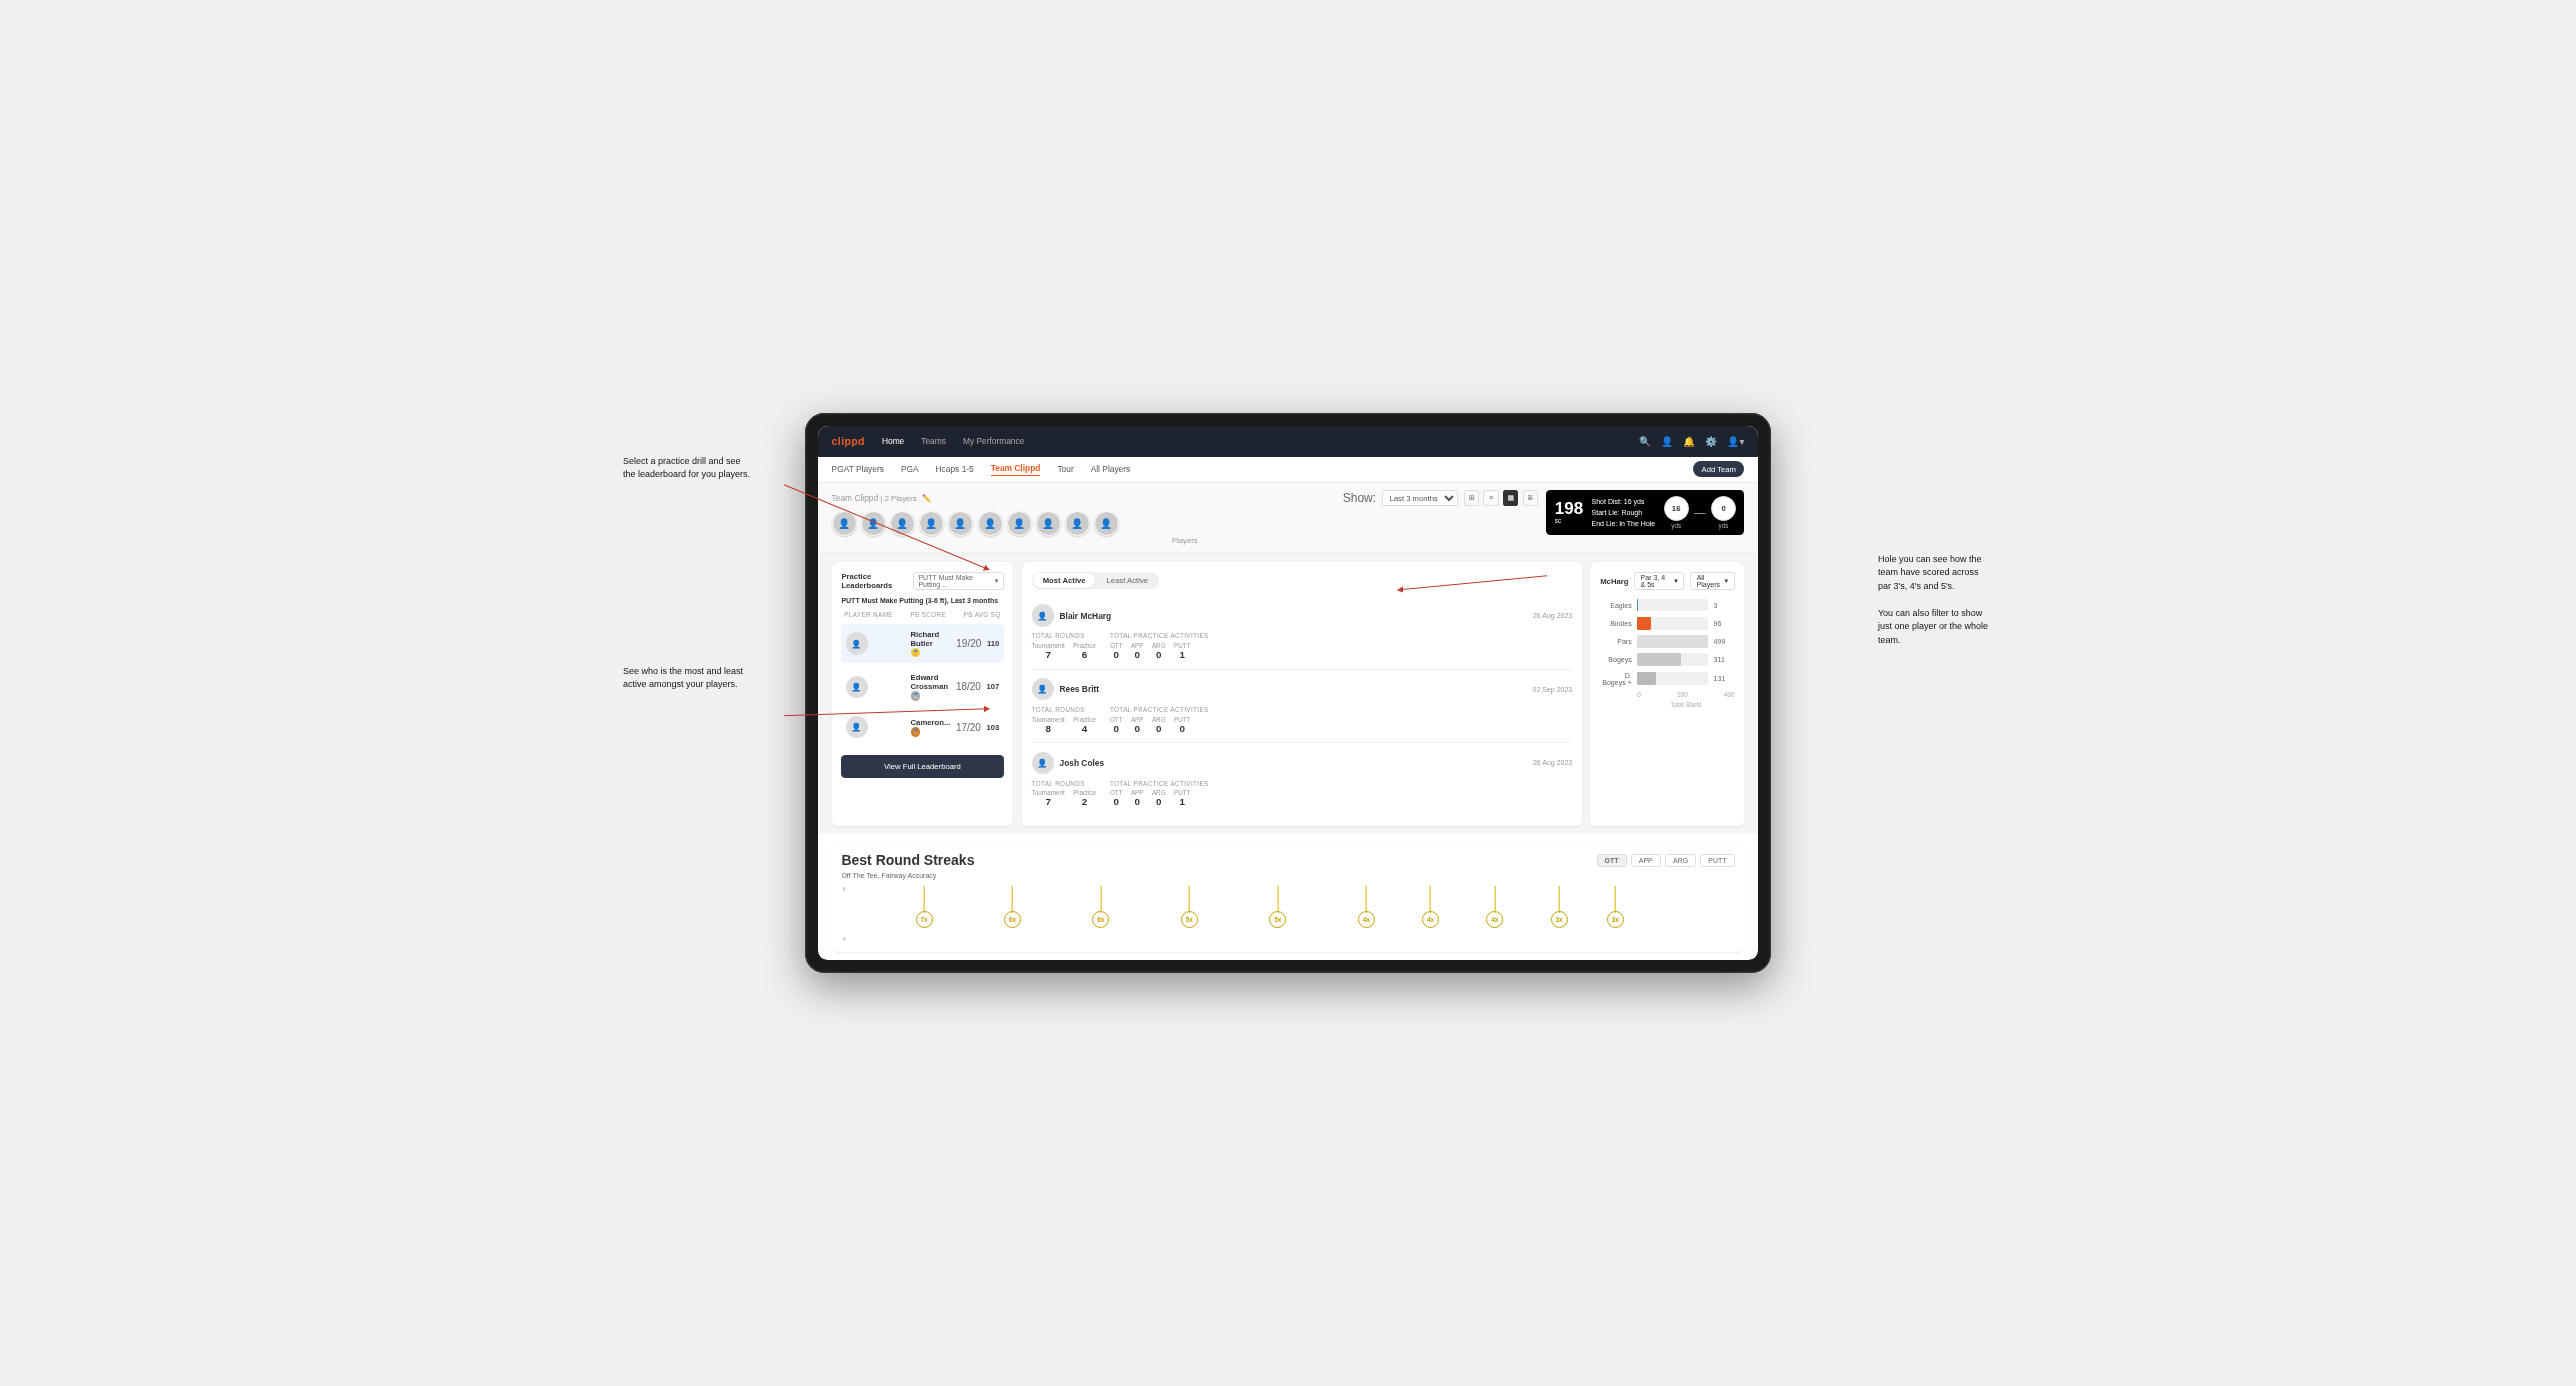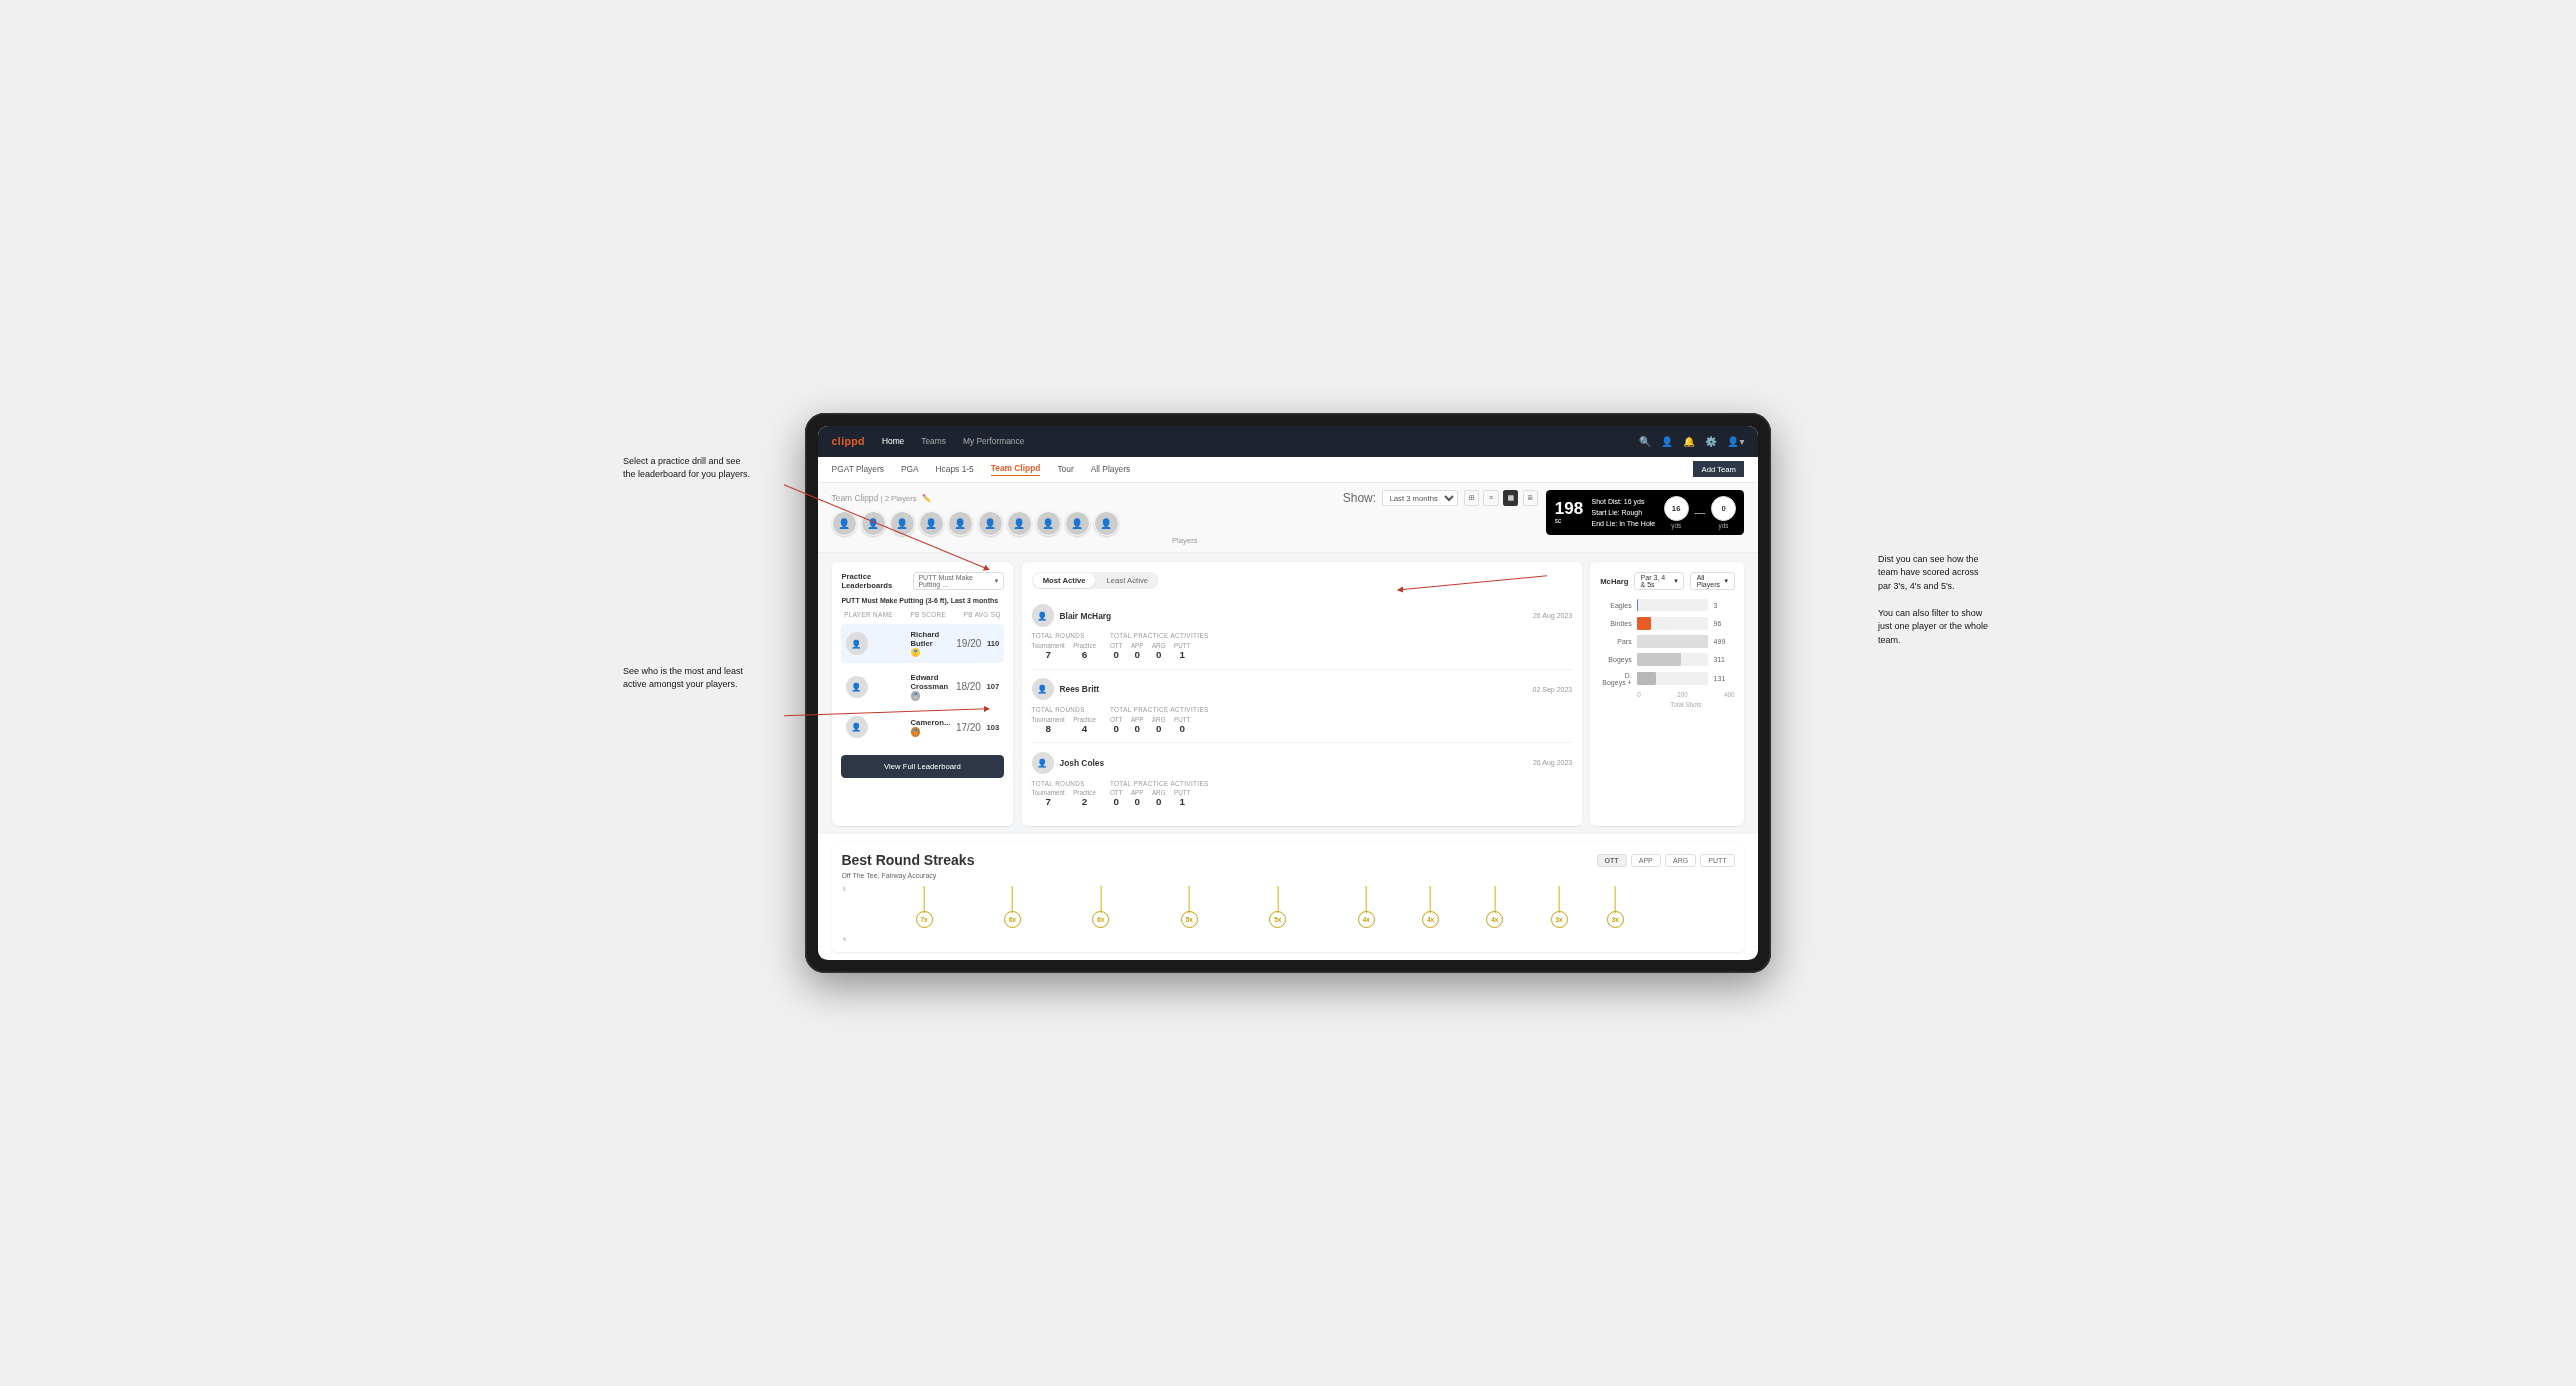--- a/index.html
+++ b/index.html
@@ -97,21 +97,21 @@
       color: #e85d26;
       border-bottom: 1.4px solid #e85d26;
       font-weight: 600;
     }
     .sub-nav-spacer { flex: 1; }
     .add-team-btn {
       background: #2d3748;
       color: #fff;
       font-size: 7.7px;
       padding: 3.5px 8.4px;
-      border-radius: 0;
+      border-radius: 8px;
       cursor: pointer;
       border: none;
     }
     .team-title {
       font-size: 8.4px;
       font-weight: 600;
       color: #333;
     }
     .team-title span { color: #999; font-weight: 400; }
     .view-icons { display: flex; gap: 4.2px; }
@@ -498,21 +498,21 @@
 
   <div class="annotation annotation-tl">
     <span style="white-space: pre-line;">Select a practice drill and see
 the leaderboard for you players.</span>
   </div>
   <div class="annotation annotation-bl">
     <span style="white-space: pre-line;">See who is the most and least
 active amongst your players.</span>
   </div>
   <div class="annotation annotation-tr">
-    <div>Dist you can see how the</div>
+    <div>Hole you can see how the</div>
     <div>team have scored across</div>
     <div>par 3's, 4's and 5's.</div>
     <br>
     <div>You can also filter to show</div>
     <div>just one player or the whole</div>
     <div>team.</div>
   </div>
 
   <svg class="arrow-svg" style="position:absolute; top:0; left:0; width:100%; height:100%; pointer-events:none;" viewBox="0 0 1380 795" width="966" height="557">
 

